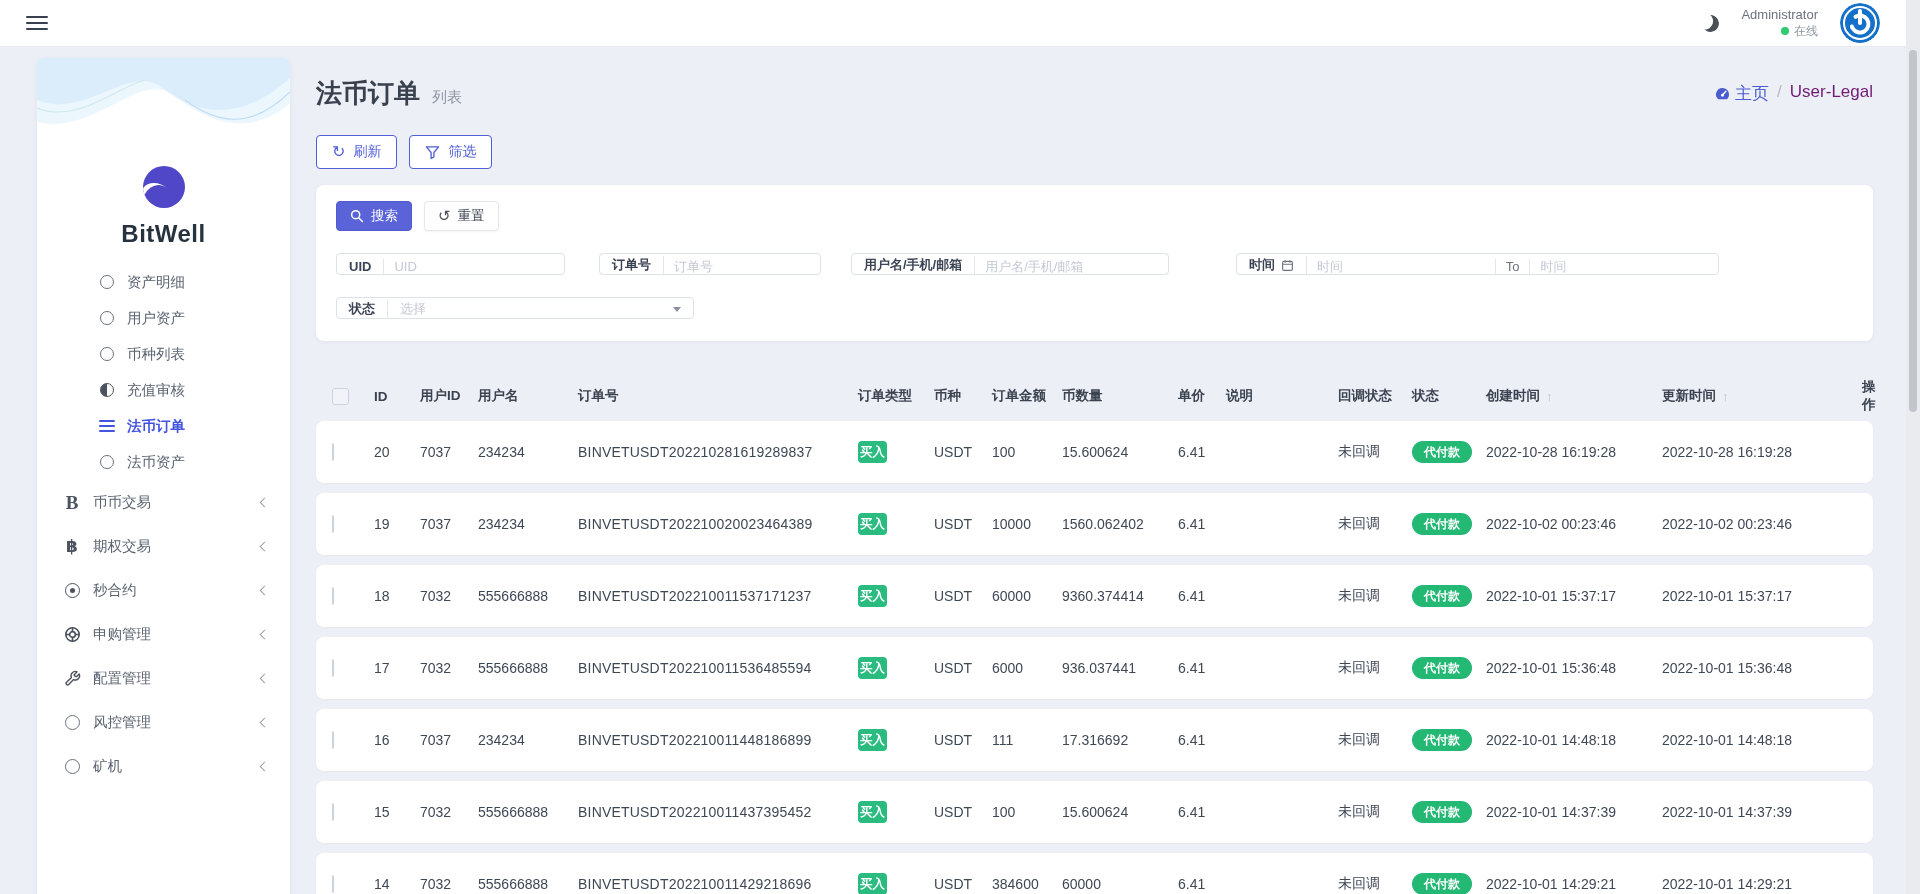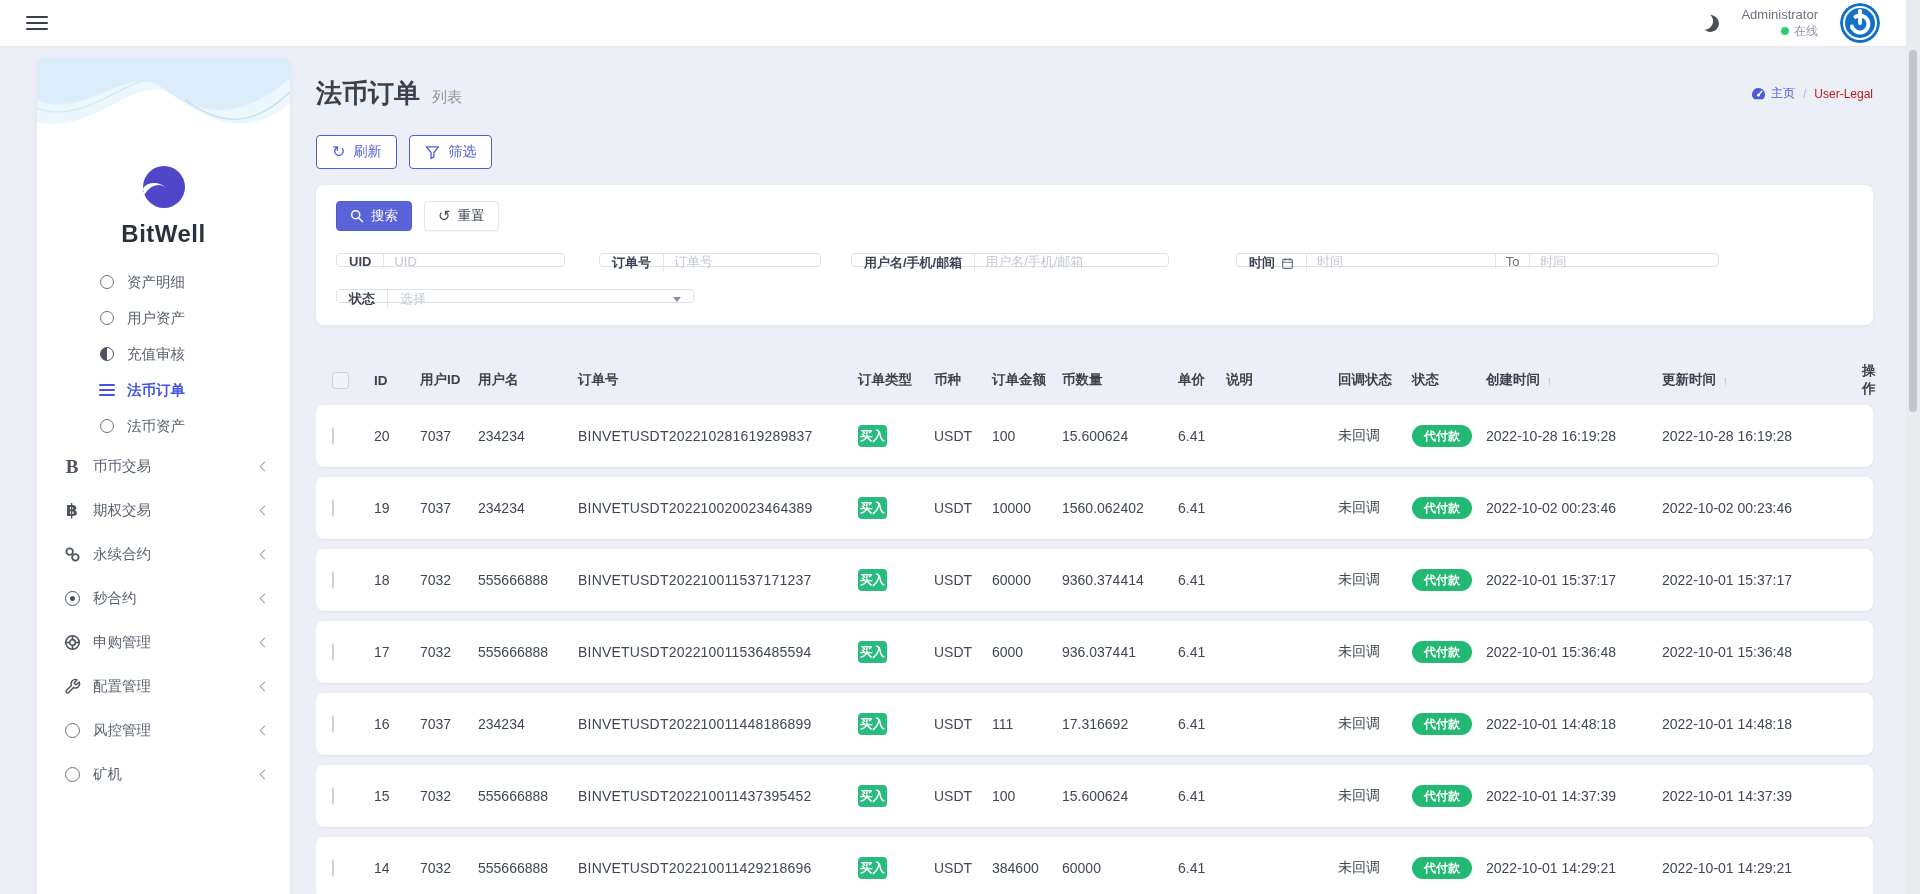--- a/index.html
+++ b/index.html
@@ -78,24 +78,24 @@
   .ic-target { width:15px; height:15px; border:1.7px solid #4c535f; border-radius:50%; display:inline-flex; align-items:center; justify-content:center; }
   .ic-target::after { content:""; width:5px; height:5px; background:#4c535f; border-radius:50%; }
   .ic-svg { width:17px; height:17px; color:#4c535f; }
 
   
   .main { position:absolute; left:316px; top:46px; width:1557px; }
   .page-head { display:flex; align-items:center; justify-content:space-between; margin-top:30px; }
   .title-row { display:flex; align-items:baseline; gap:12px; }
   .page-title { font-size:26px; font-weight:600; color:#39414f; margin:0; }
   .page-subtitle { font-size:15px; color:#8d95a3; }
-  .breadcrumb { display:flex; align-items:center; gap:8px; font-size:12px; }
+  .breadcrumb { display:flex; gap:8px; font-size:17px; }
   .crumb-home { color:#4a5cd0; display:flex; align-items:center; gap:5px; cursor:pointer; }
   .crumb-sep { color:#b4bac6; }
-  .crumb-cur { color:#b91c1c; cursor:pointer; }
+  .crumb-cur { color:#701a75; cursor:pointer; }
 
   .toolbar { margin-top:24px; display:flex; gap:12px; }
   .btn-outline {
     display:inline-flex; align-items:center; gap:8px; height:34px; padding:0 15px;
     border:1px solid #4f5fd6; border-radius:4px; background:#fff; color:#4f5fd6;
     font-size:14px; cursor:pointer;
   }
   .btn-outline .uico { font-size:16px; line-height:1; }
 
   .search-card {
@@ -111,21 +111,21 @@
   }
   .btn-plain {
     display:inline-flex; align-items:center; gap:7px; height:30px; padding:0 13px;
     background:#fff; border:1px solid #e4e7f0; border-radius:4px; color:#3f4654;
     box-shadow:0 1px 2px rgba(0,0,0,.05); font-size:13.5px; cursor:pointer;
   }
   .btn-plain .uico { font-size:15px; color:#4b5057; }
 
   .filters-row { display:flex; margin-top:22px; }
   .input-group {
-    display:flex; align-items:flex-start; height:14px;
+    display:flex; align-items:flex-end; height:22px;
     border:1px solid #dde1ea; border-radius:4px; background:#fff;
   }
   .ig-label {
     display:flex; align-items:center; gap:6px; padding:0 12px;
     font-size:13px; font-weight:700; color:#3c4354; border-right:1px solid #e3e6ee;
     white-space:nowrap;
   }
   .ig-sep {
     display:flex; align-items:center; padding:0 10px; font-size:13px; color:#6b7280;
     border-left:1px solid #e3e6ee; border-right:1px solid #e3e6ee;
@@ -224,20 +224,26 @@
         <span class="mi-label">资产明细</span>
       </div>
       <div class="menu-item sub">
         <span class="mi-icon">
           <span class="ic-circle"></span>
         </span>
         <span class="mi-label">用户资产</span>
       </div>
       <div class="menu-item sub">
         <span class="mi-icon">
+          <span class="ic-circle"></span>
+        </span>
+        <span class="mi-label">币种列表</span>
+      </div>
+      <div class="menu-item sub">
+        <span class="mi-icon">
           <span class="ic-half"></span>
         </span>
         <span class="mi-label">充值审核</span>
       </div>
       <div class="menu-item sub active">
         <span class="mi-icon">
           <span class="ic-list">
             <i></i>
             <i></i>
             <i></i>
@@ -256,30 +262,20 @@
           <span class="ic-b">B</span>
         </span>
         <span class="mi-label">币币交易</span>
         <span class="chev"></span>
       </div>
       <div class="menu-item grp">
         <span class="mi-icon">
           <span class="ic-baht">฿</span>
         </span>
         <span class="mi-label">期权交易</span>
-        <span class="chev"></span>
-      </div>
-      <div class="menu-item grp">
-        <span class="mi-icon">
-          <svg class="ic-svg" viewBox="0 0 16 16">
-            <circle cx="5.3" cy="5.3" r="3.1" fill="none" stroke="currentColor" stroke-width="1.7"></circle>
-            <circle cx="10.7" cy="10.7" r="3.1" fill="none" stroke="currentColor" stroke-width="1.7"></circle>
-          </svg>
-        </span>
-        <span class="mi-label">永续合约</span>
         <span class="chev"></span>
       </div>
       <div class="menu-item grp">
         <span class="mi-icon">
           <span class="ic-target"></span>
         </span>
         <span class="mi-label">秒合约</span>
         <span class="chev"></span>
       </div>
       <div class="menu-item grp">

